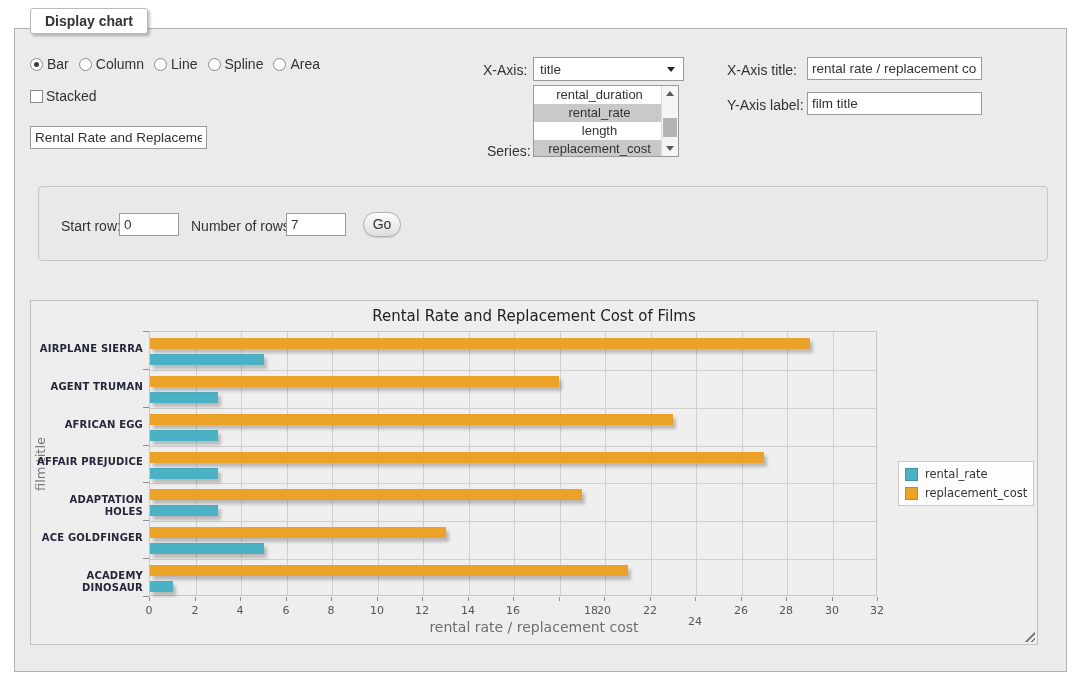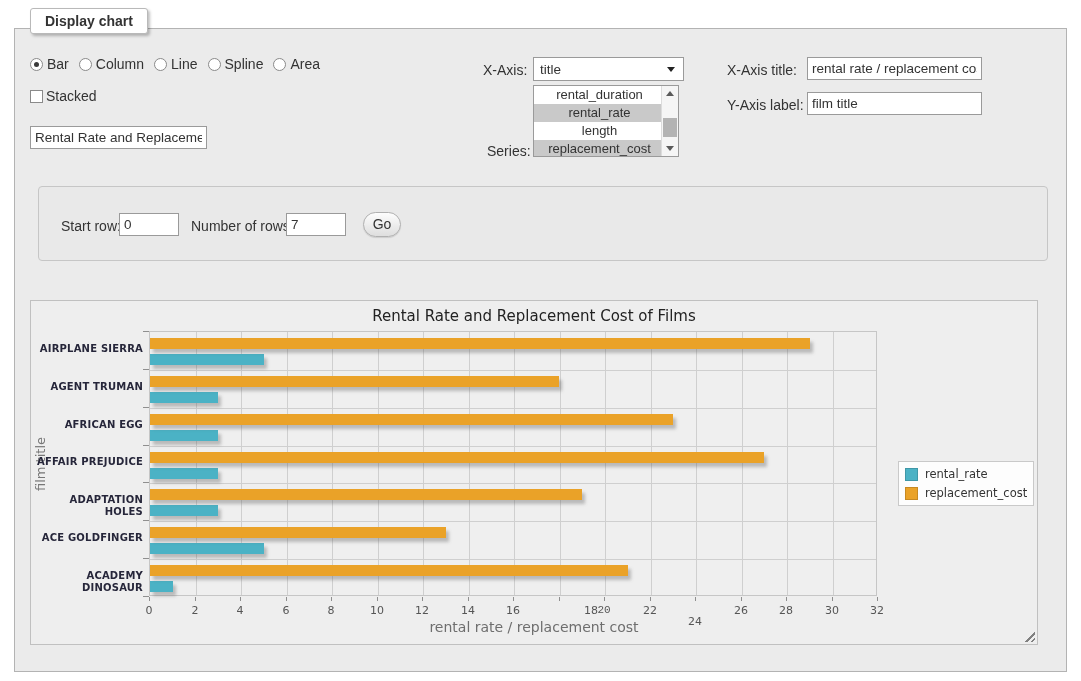--- a/index.html
+++ b/index.html
@@ -242,21 +242,21 @@
       <div class="xtick-label" style="left: 331px; top: 303px;">10</div>
       <div class="xtick-dash" style="left: 391px; top: 296px;"></div>
       <div class="xtick-label" style="left: 376px; top: 303px;">12</div>
       <div class="xtick-dash" style="left: 437px; top: 296px;"></div>
       <div class="xtick-label" style="left: 422px; top: 303px;">14</div>
       <div class="xtick-dash" style="left: 482px; top: 296px;"></div>
       <div class="xtick-label" style="left: 467px; top: 303px;">16</div>
       <div class="xtick-dash" style="left: 528px; top: 296px;"></div>
       <div class="xtick-label" style="left: 513px; top: 303px; margin-left: 32px;">18</div>
       <div class="xtick-dash" style="left: 573px; top: 296px;"></div>
-      <div class="xtick-label" style="left: 558px; top: 303px; font-family: Liberation Mono, monospace;">20</div>
+      <div class="xtick-label" style="left: 558px; top: 303px;">20</div>
       <div class="xtick-dash" style="left: 619px; top: 296px;"></div>
       <div class="xtick-label" style="left: 604px; top: 303px;">22</div>
       <div class="xtick-dash" style="left: 664px; top: 296px;"></div>
       <div class="xtick-label" style="left: 649px; top: 314px;">24</div>
       <div class="xtick-dash" style="left: 710px; top: 296px;"></div>
       <div class="xtick-label" style="left: 695px; top: 303px;">26</div>
       <div class="xtick-dash" style="left: 755px; top: 296px;"></div>
       <div class="xtick-label" style="left: 740px; top: 303px;">28</div>
       <div class="xtick-dash" style="left: 801px; top: 296px;"></div>
       <div class="xtick-label" style="left: 786px; top: 303px;">30</div>

